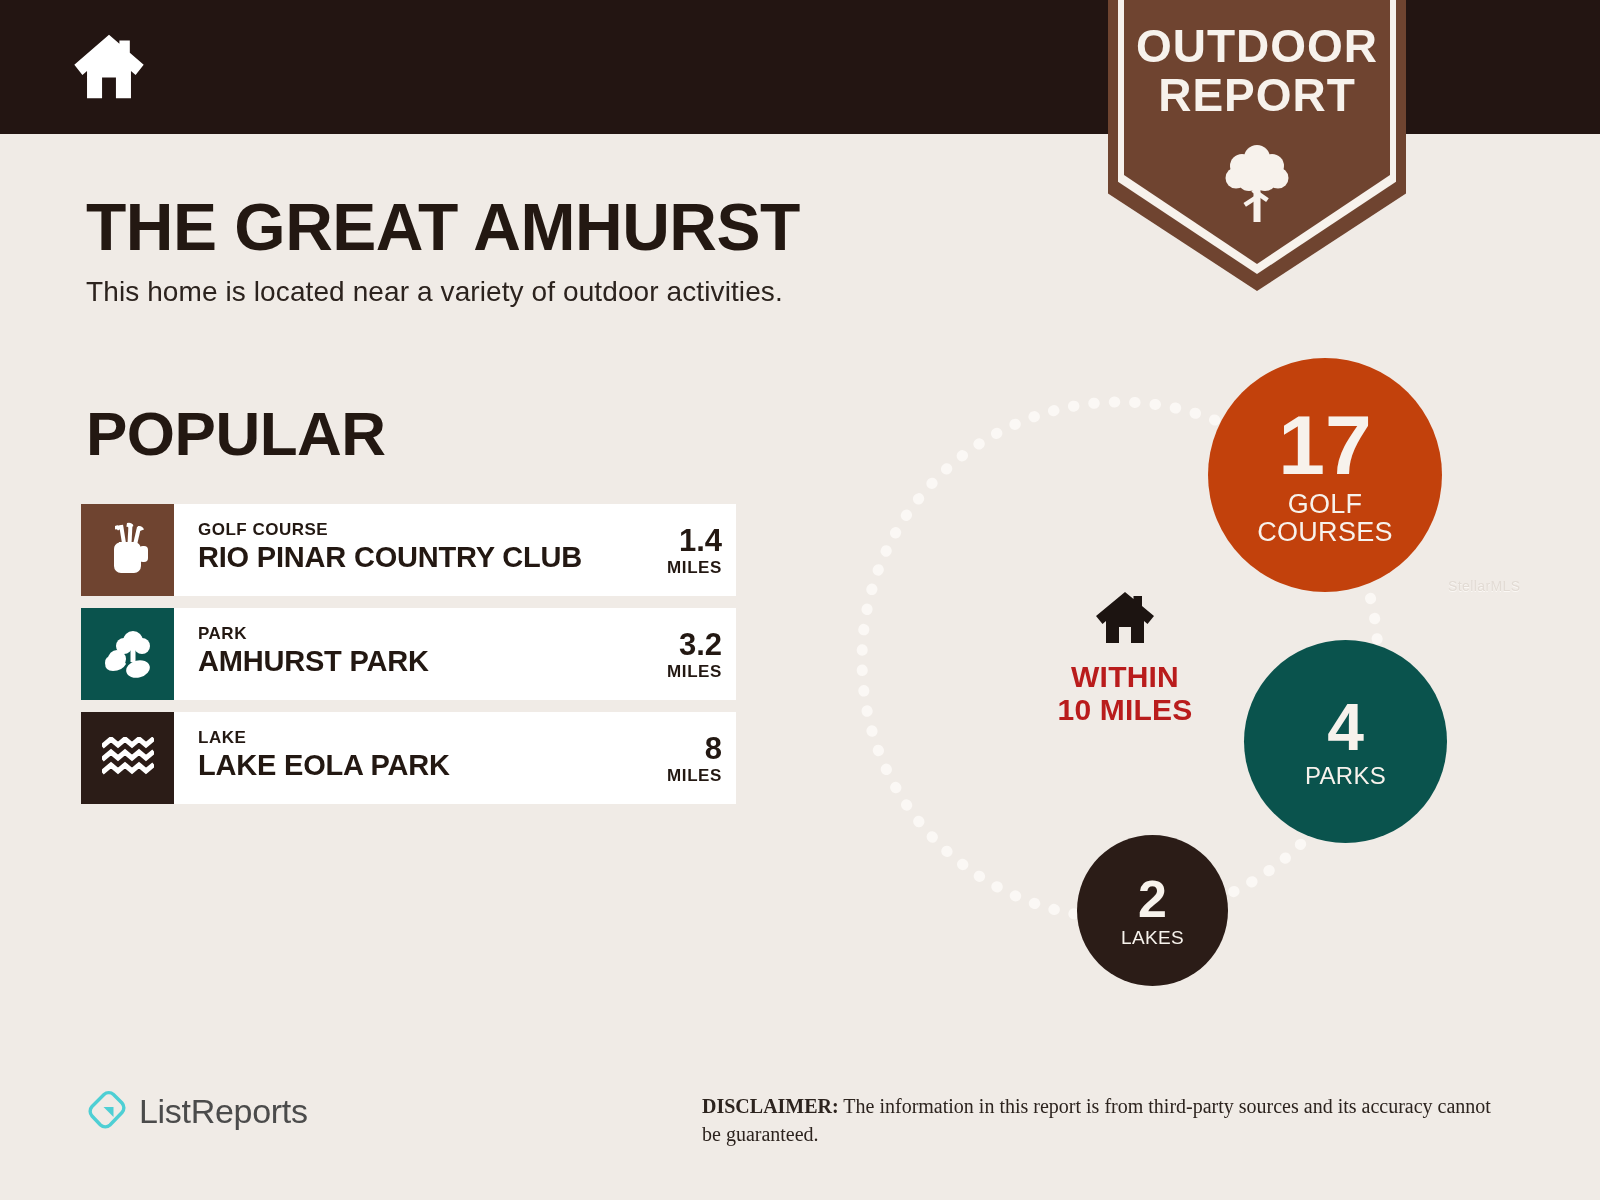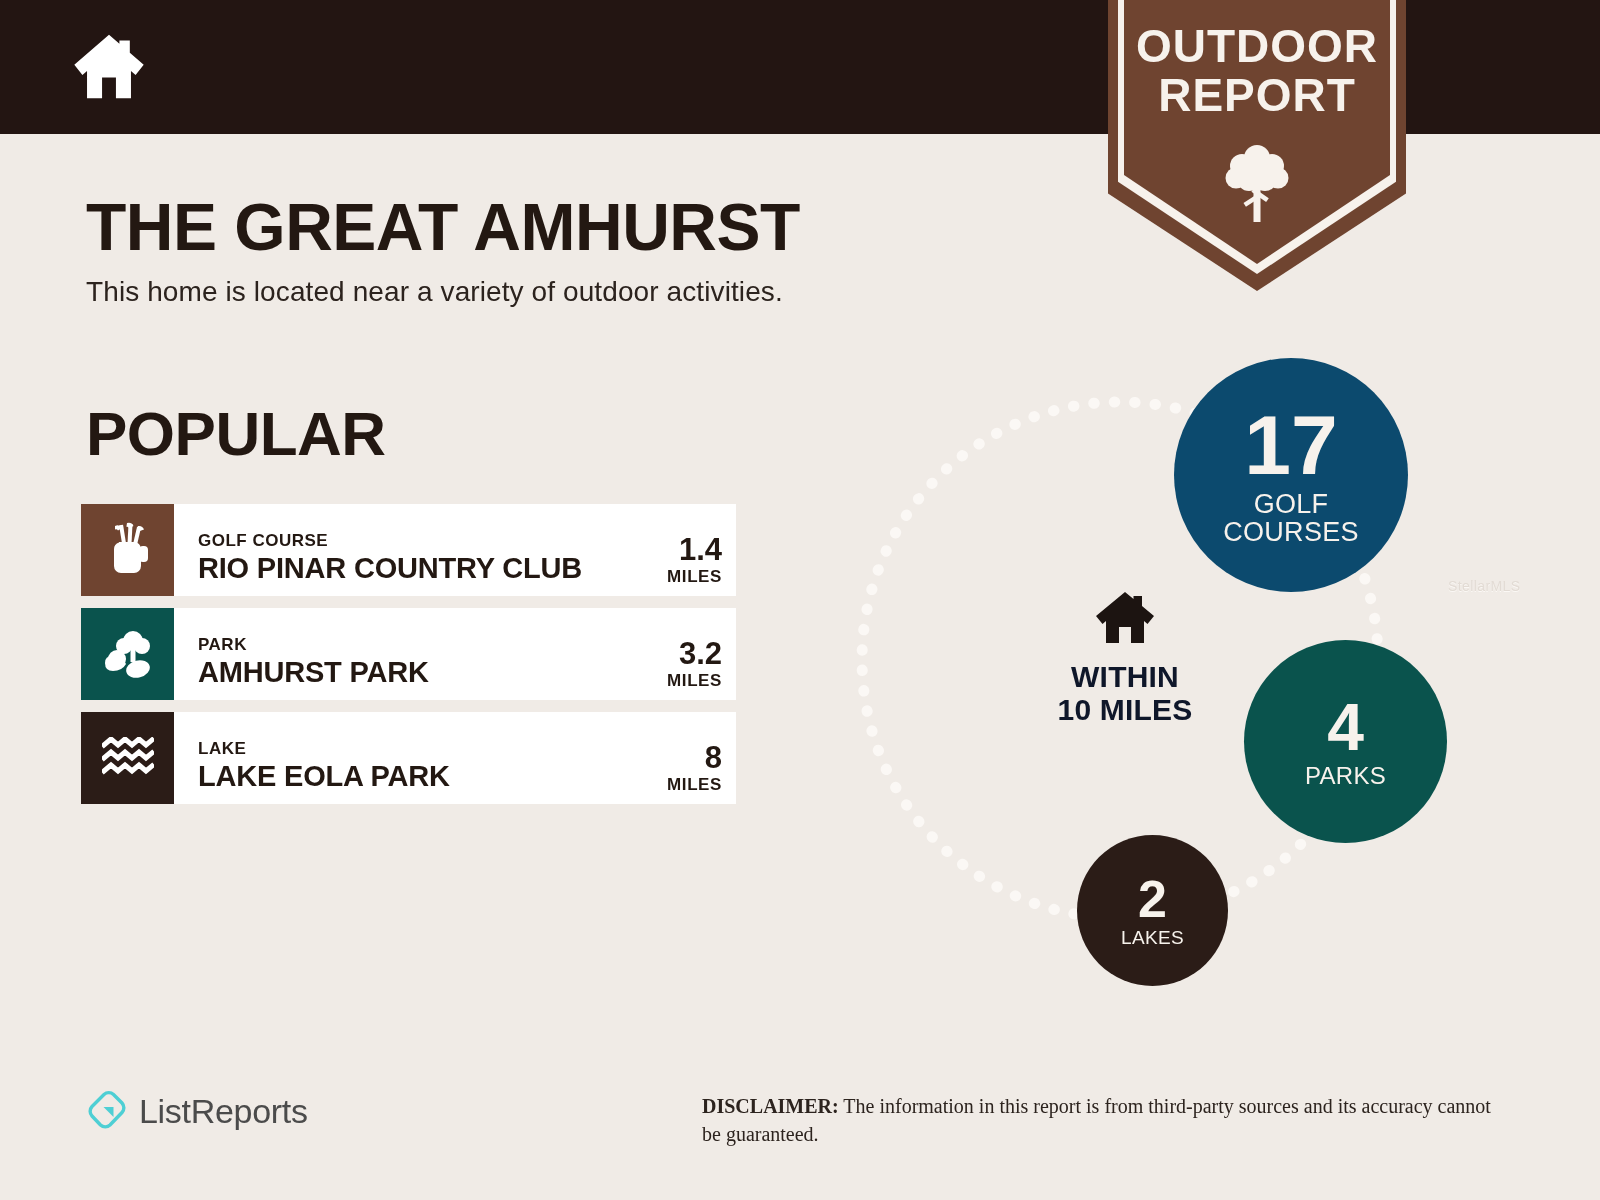--- a/index.html
+++ b/index.html
@@ -65,21 +65,21 @@
     position:absolute; left:86px; top:398px;
     font-size:62px; font-weight:bold; letter-spacing:-0.5px;
     color:#231812;
   }
 
   
   .list{
     position:absolute; left:81px; top:504px; width:655px;
   }
   .row{
-    position:relative; display:flex; align-items:center;
+    position:relative; display:flex; align-items:flex-start;
     height:92px; margin-bottom:12px; overflow:hidden;
     background:#ffffff;
   }
   .row-icon{
     flex:0 0 93px; width:93px; height:92px;
     display:flex; align-items:center; justify-content:center;
   }
   .row-body{
     flex:1 1 auto; padding:16px 0 0 24px; overflow:hidden;
   }
@@ -109,22 +109,22 @@
   .bubble{
     position:absolute; border-radius:50%;
     display:flex; flex-direction:column;
     align-items:center; justify-content:center;
     color:#f7f2ec; text-align:center;
   }
   .bubble .big{ font-weight:bold; line-height:1; }
   .bubble .lbl{ line-height:1.02; letter-spacing:0.3px; }
 
   .b-golf{
-    left:354px; top:18px; width:234px; height:234px;
-    background:#0c4a6e;
+    left:388px; top:18px; width:234px; height:234px;
+    background:#c2410c;
   }
   .b-golf .big{ font-size:84px; margin-bottom:4px; }
   .b-golf .lbl{ font-size:27px; }
 
   .b-parks{
     left:424px; top:300px; width:203px; height:203px;
     background:#0a534d;
   }
   .b-parks .big{ font-size:66px; margin-bottom:4px; }
   .b-parks .lbl{ font-size:24px; }
@@ -135,21 +135,21 @@
   }
   .b-lakes .big{ font-size:52px; margin-bottom:3px; }
   .b-lakes .lbl{ font-size:19px; }
 
   .center-block{
     position:absolute; left:200px; top:250px; width:210px;
     text-align:center;
   }
   .center-home{ width:60px; height:56px; margin:0 auto 14px; display:block; }
   .center-text{
-    font-size:30px; font-weight:bold; color:#0f172a;
+    font-size:30px; font-weight:bold; color:#b91c1c;
     line-height:33px; letter-spacing:0.2px;
   }
 
   
   .watermark{
     position:absolute; left:1448px; top:578px;
     font-size:14px; color:#e2dbd4; letter-spacing:0.4px;
     text-shadow:0 1px 0 #fbf8f5;
   }
 

